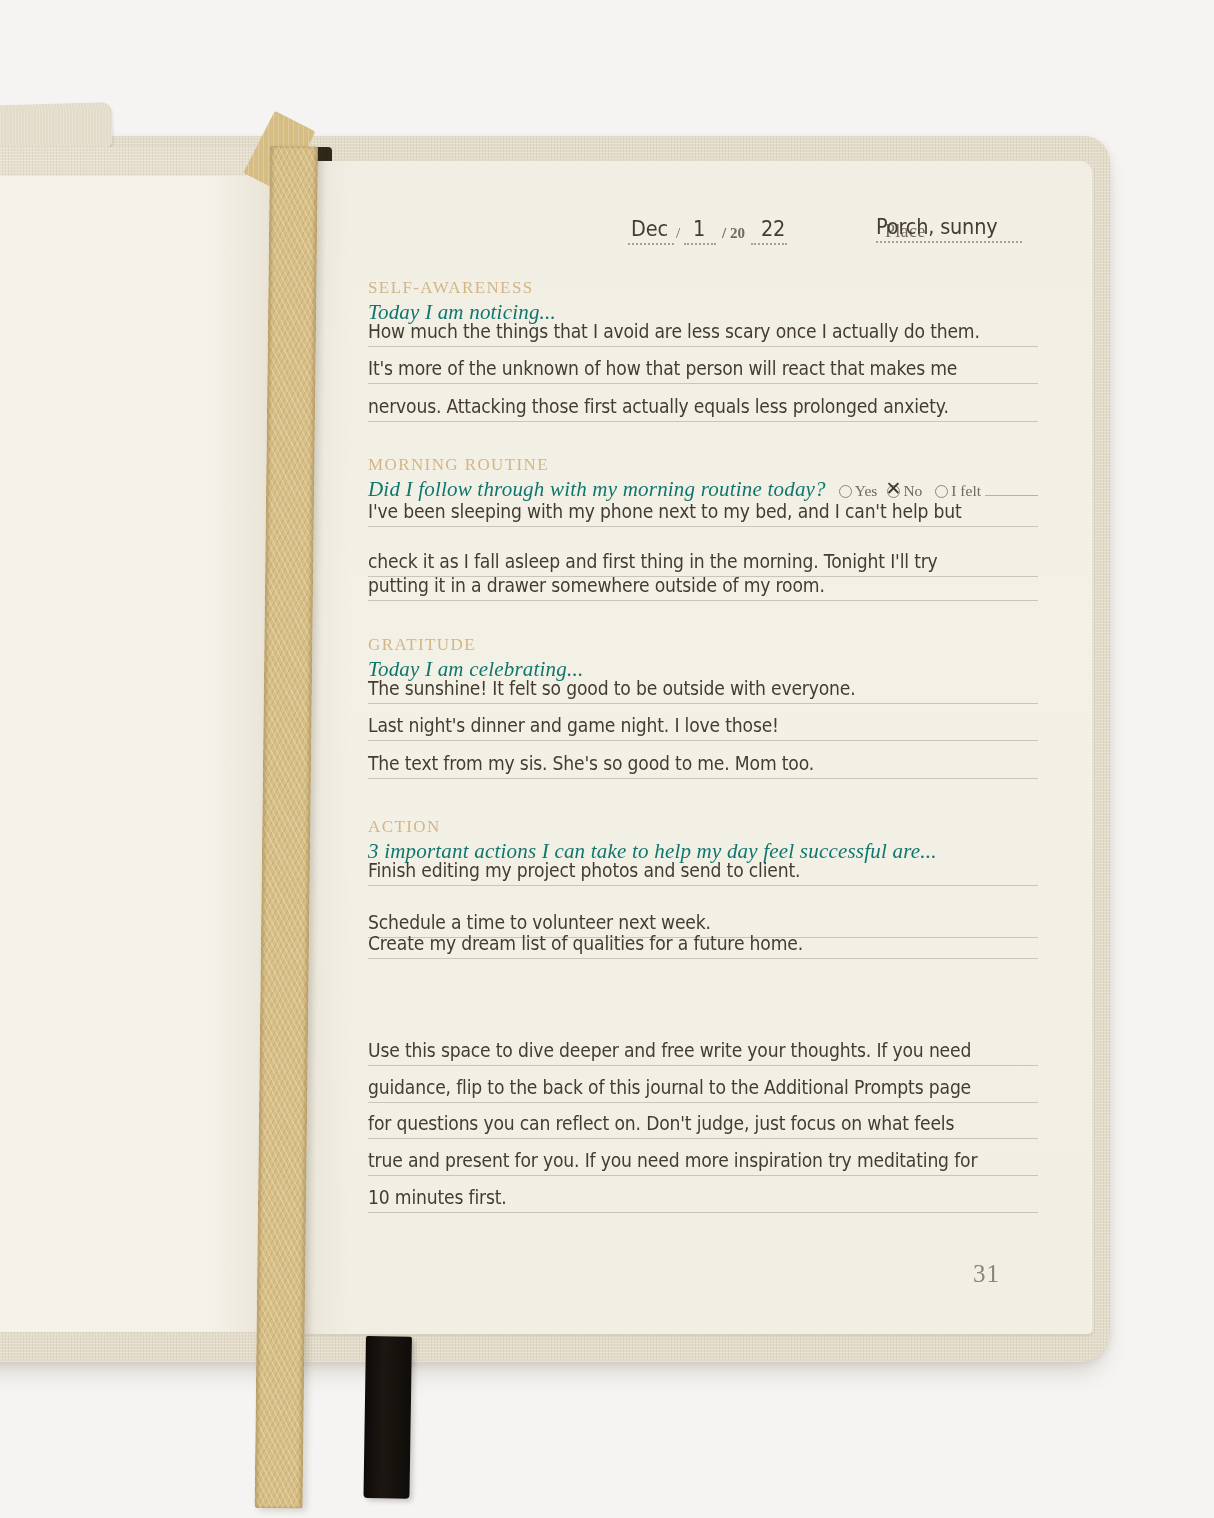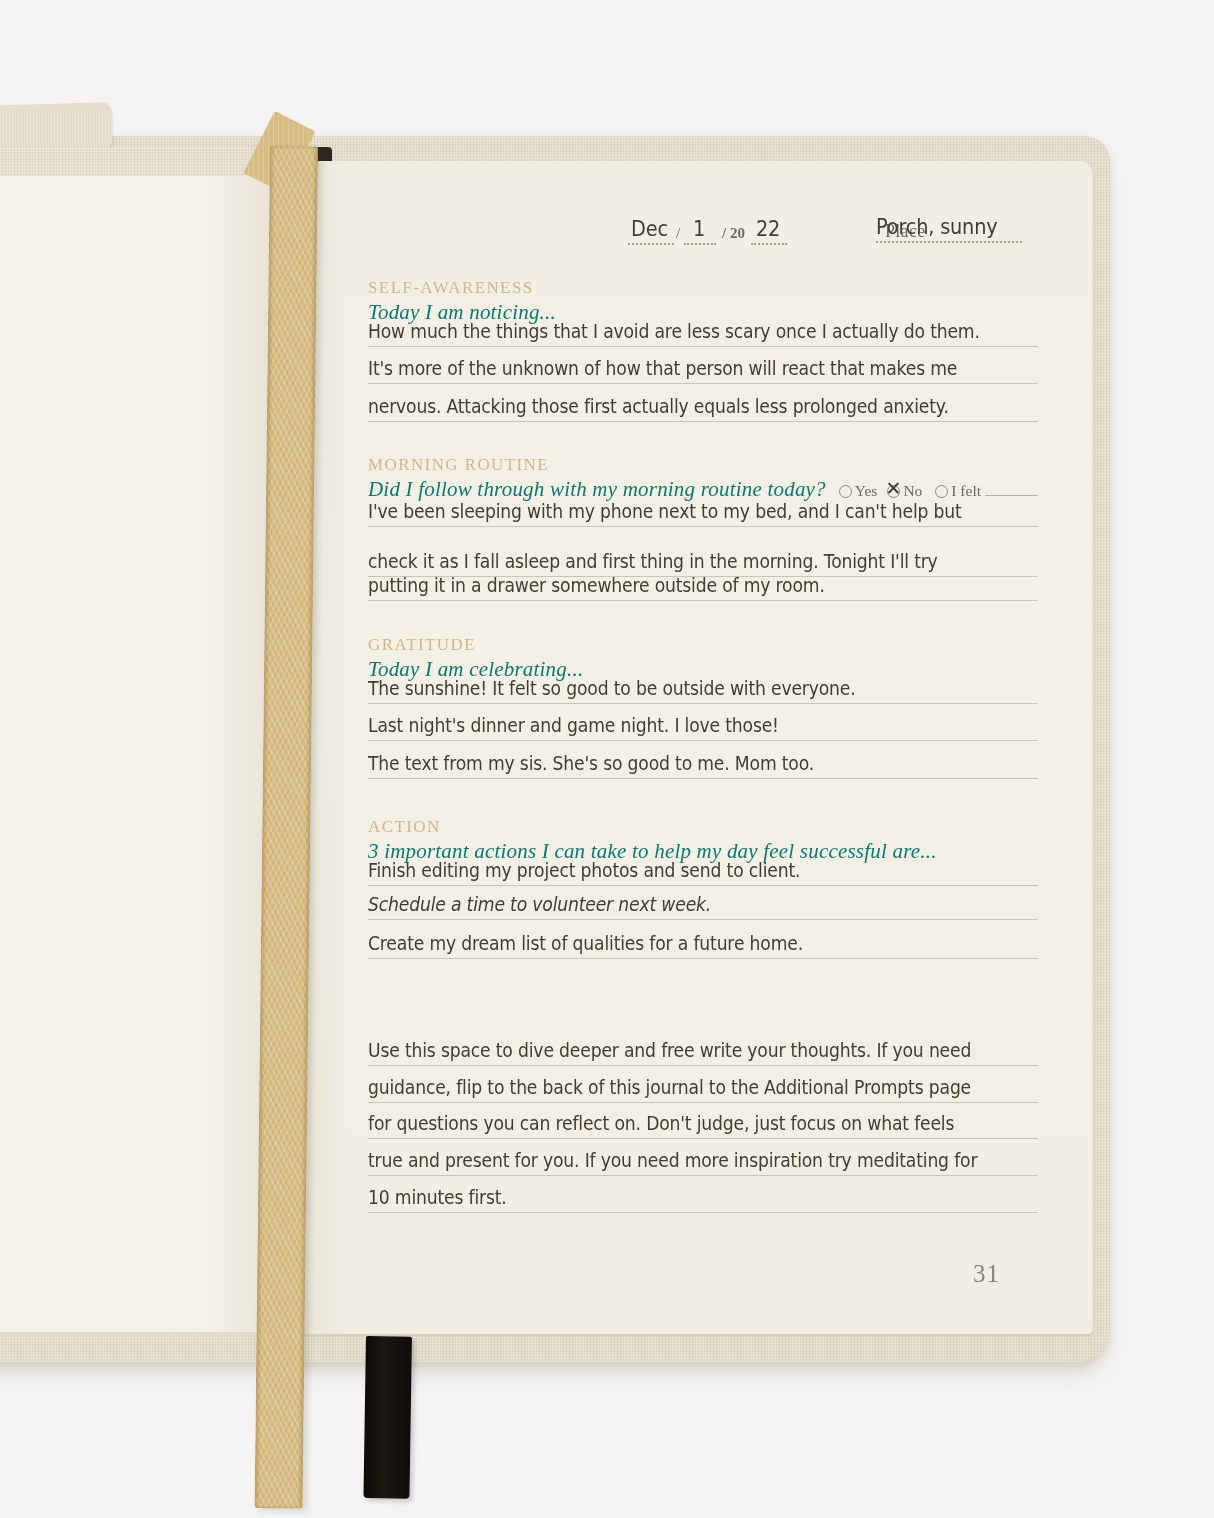--- a/index.html
+++ b/index.html
@@ -91,21 +91,21 @@
     display:inline-block;font-size:20px;letter-spacing:-.2px;
     transform:scaleX(.86);transform-origin:0 100%;
   }
   
   .date-field{
     position:absolute;height:42px;display:flex;align-items:flex-end;justify-content:center;
     border-bottom:2px dotted #a7a192;padding-bottom:2px;box-sizing:border-box;
   }
   .d-month{left:628px;top:203px;width:46px;}
   .d-day{left:684px;top:203px;width:32px;}
-  .d-year{left:751px;top:203px;width:36px;}
+  .d-year{left:751px;top:203px;width:36px;justify-content:flex-end;}
   .d-place{left:876px;top:201px;width:146px;justify-content:flex-start;}
   .date-sep{
     position:absolute;font-size:15px;color:#6f695e;top:225px;
   }
   .sep1{left:676px;}
   .sep2{left:722px;font-weight:bold;}
   .place-label{
     position:absolute;left:841px;top:221px;font-size:18px;color:#6f695e;letter-spacing:.3px;margin-left:44px;
   }
   .date-hw .hw-text{font-size:21px;transform:scaleX(.92);}
@@ -244,21 +244,21 @@
   </div>
 
   <div class="section" style="top:817px;">
     <div class="sec-title">ACTION</div>
     <div class="sec-prompt-row">
         <span class="sec-prompt">3 important actions I can take to help my day feel successful are...</span>
       </div>
     <div class="hw-line hw" style="top:31px;">
         <span class="hw-text">Finish editing my project photos and send to client.</span>
       </div>
-    <div class="hw-line hw" style="top:65px;font-style:italic;">
+    <div class="hw-line hw" style="top:83px;">
         <span class="hw-text">Schedule a time to volunteer next week.</span>
       </div>
     <div class="hw-line hw" style="top:104px;">
         <span class="hw-text">Create my dream list of qualities for a future home.</span>
       </div>
   </div>
 
   <div class="freewrite">
     <div class="hw-line hw" style="top:0px;">
         <span class="hw-text">Use this space to dive deeper and free write your thoughts. If you need</span>

